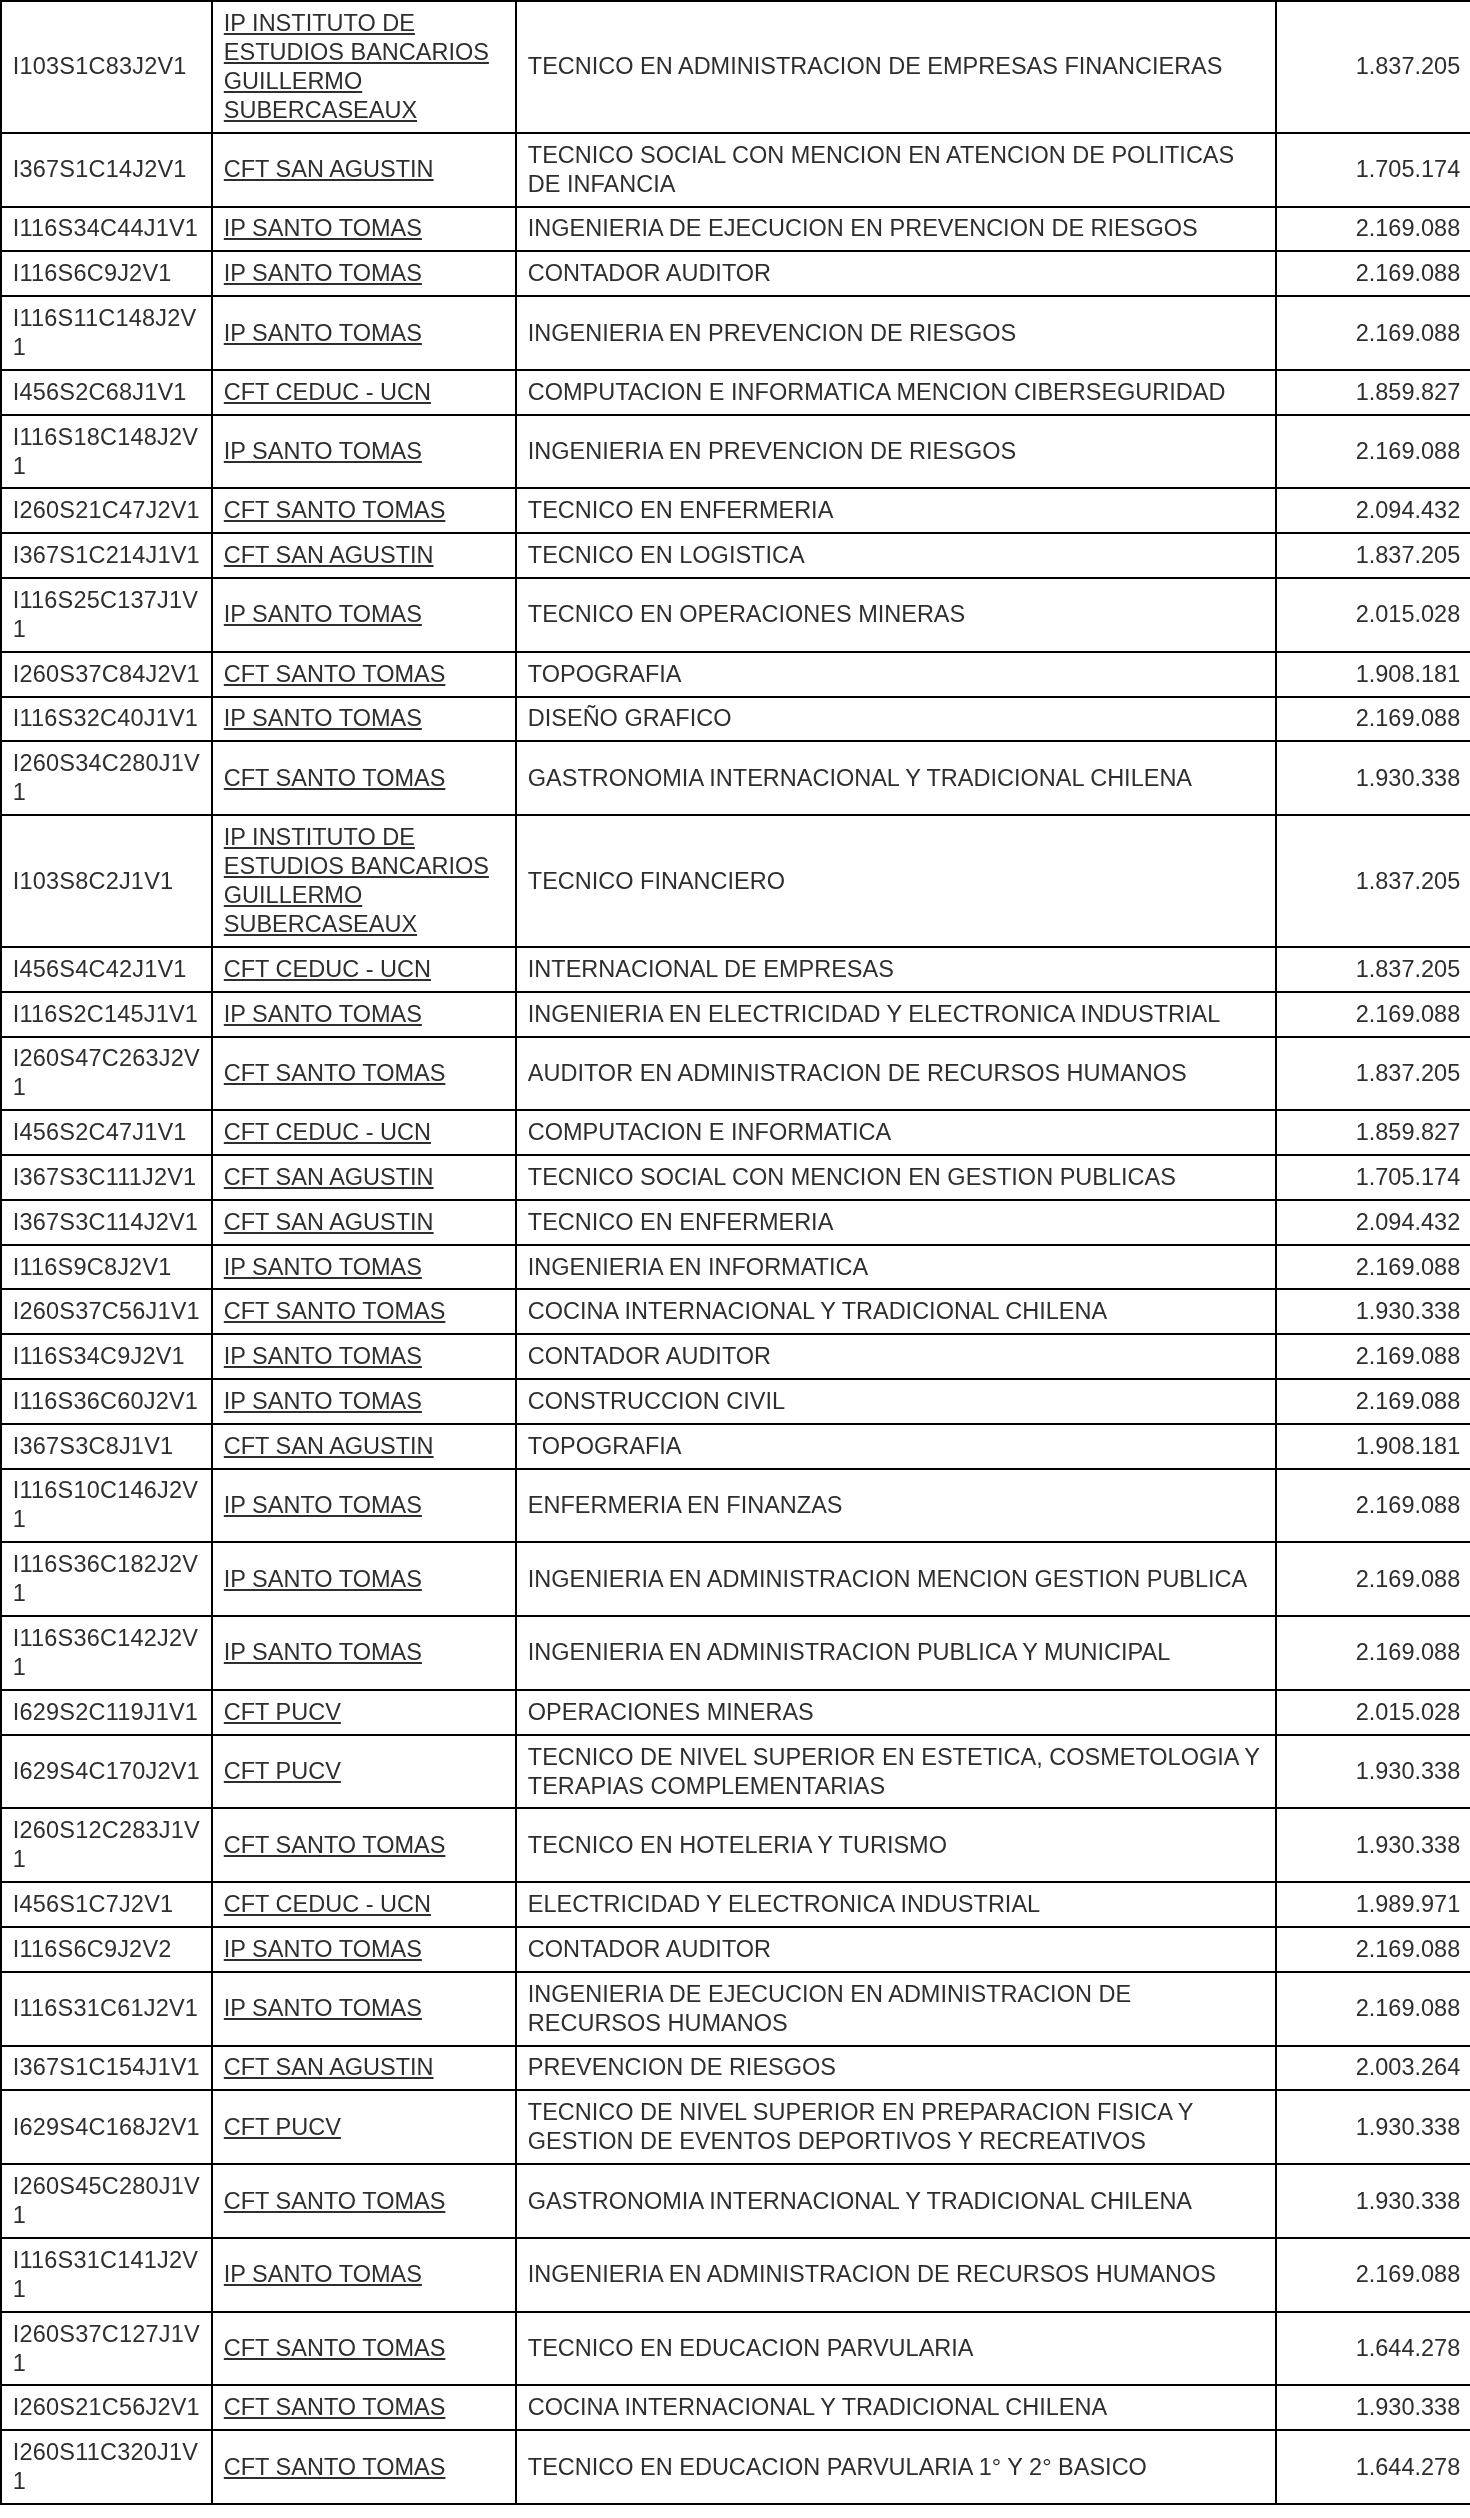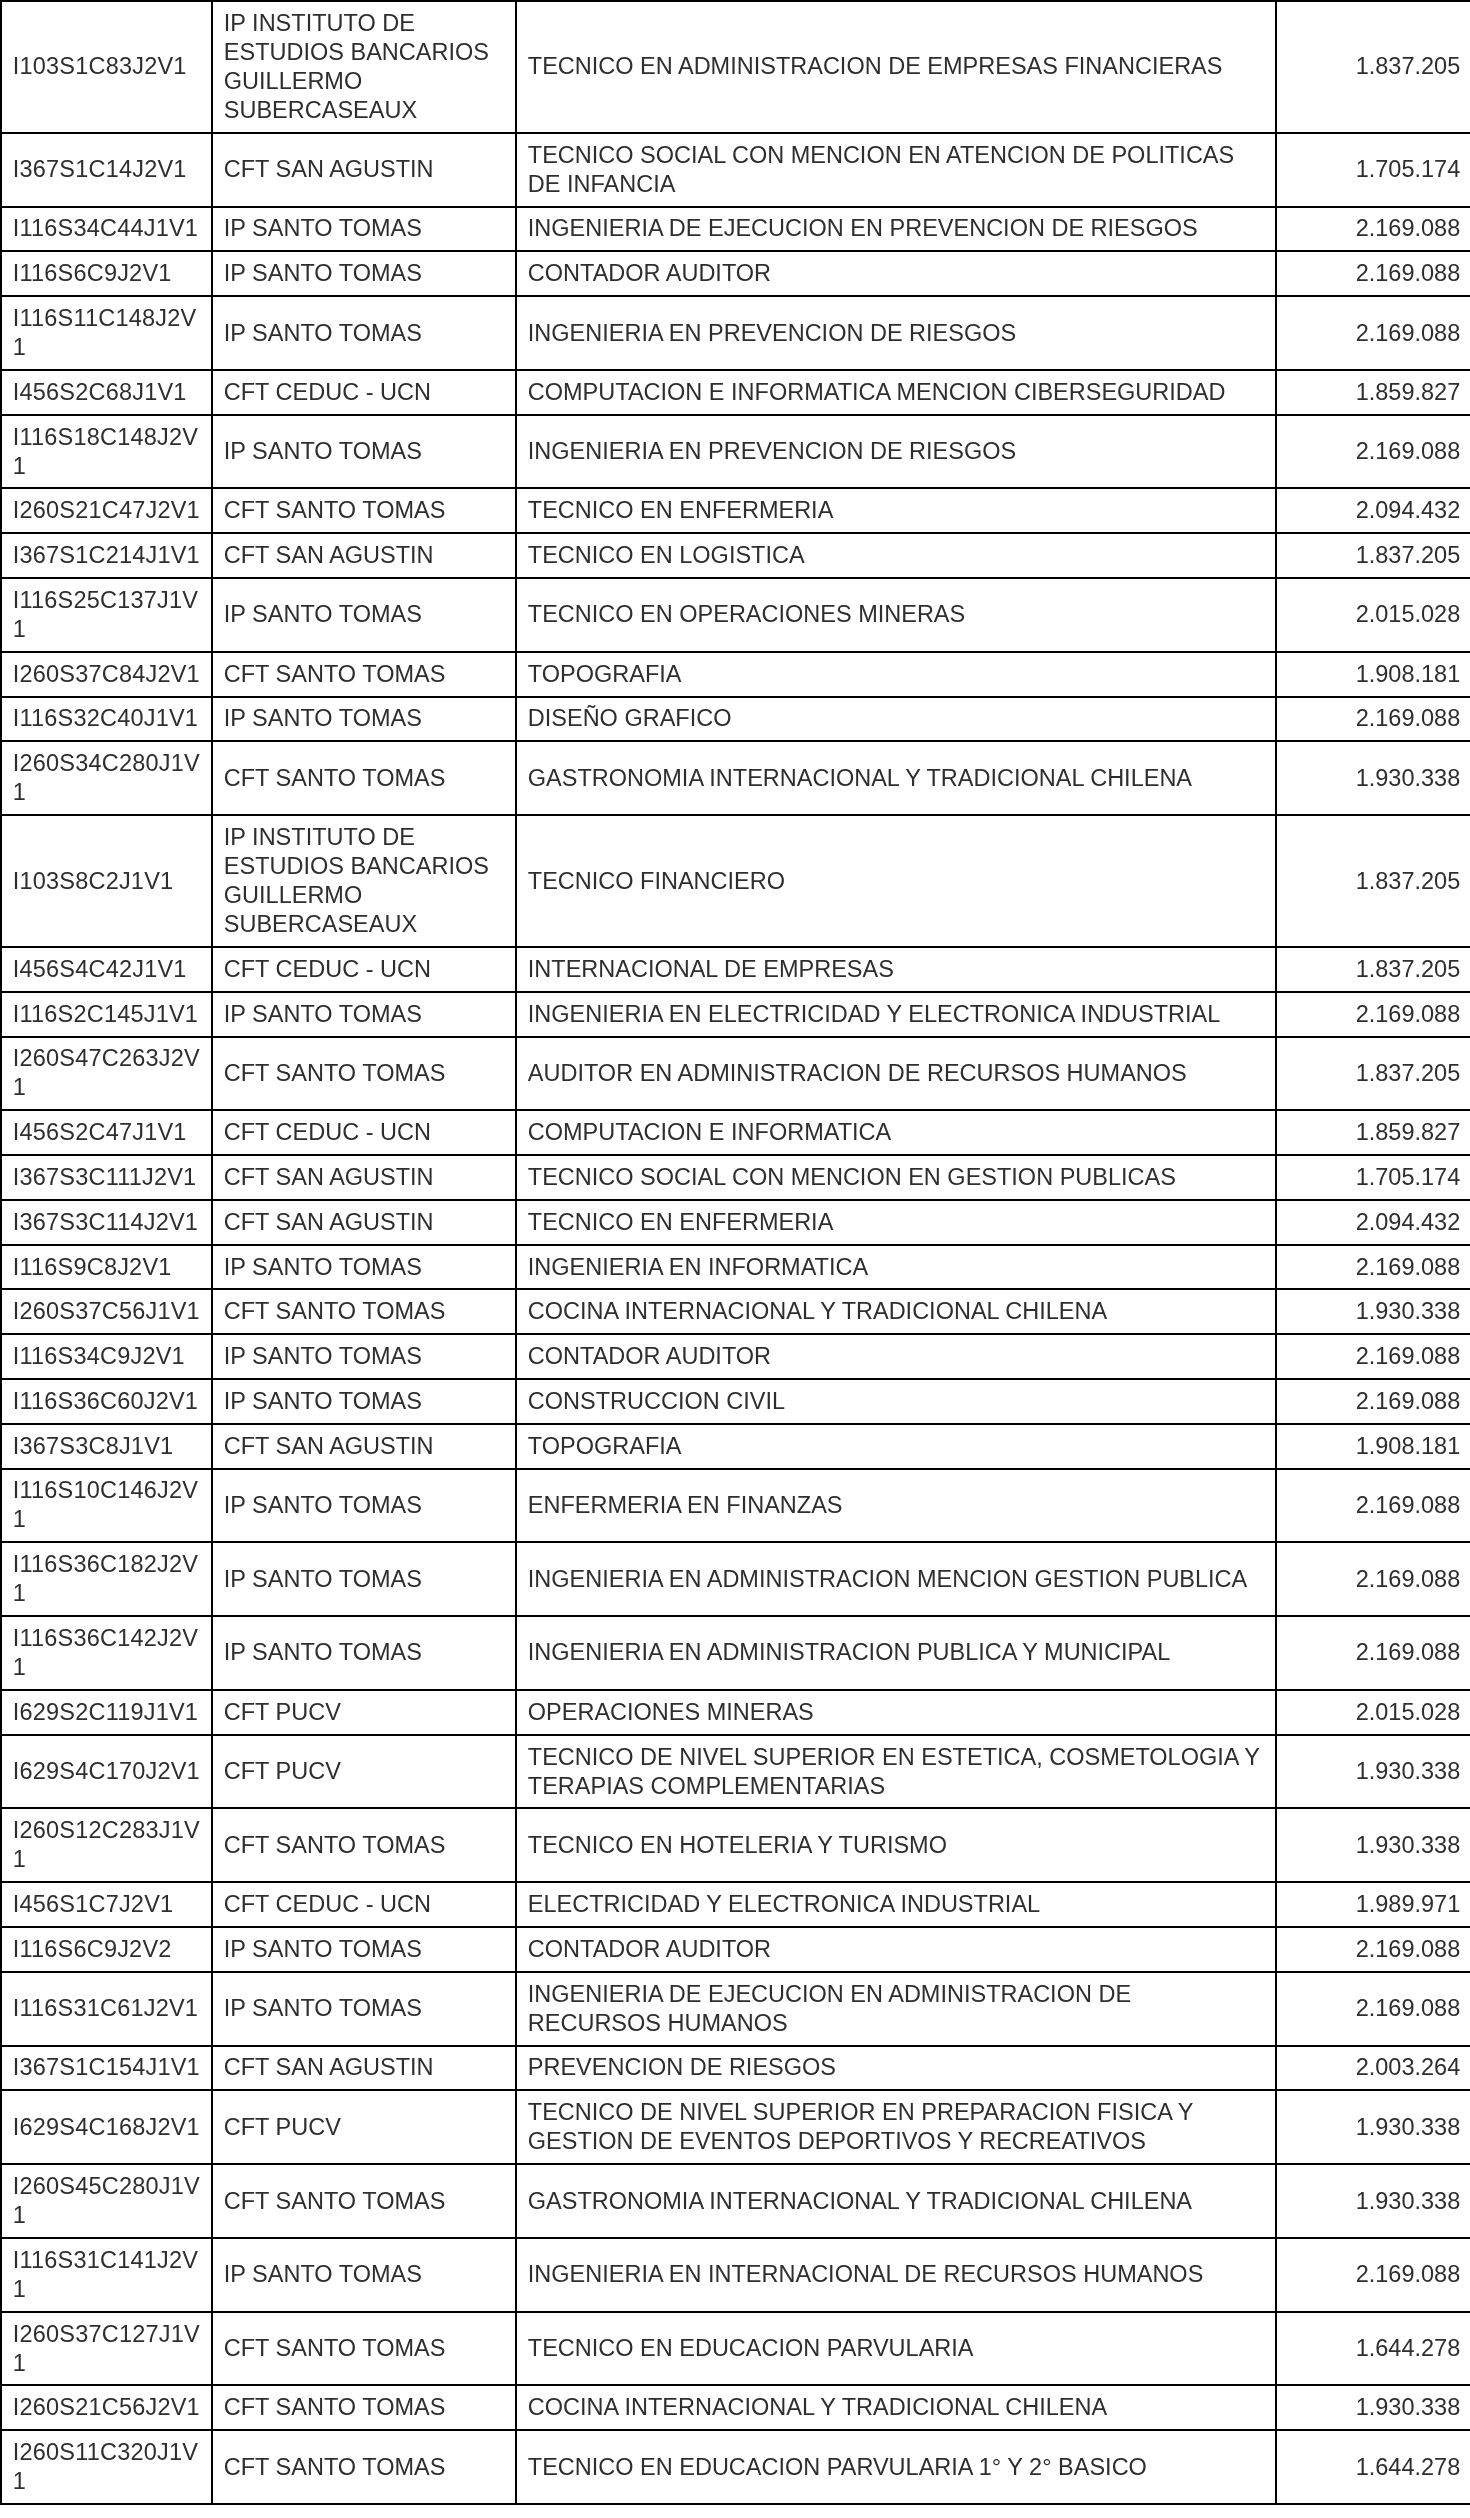--- a/index.html
+++ b/index.html
@@ -32,20 +32,21 @@
     padding: 6.9px 10.8px;
     vertical-align: middle;
     overflow: hidden;
   }
   td.col-code {
     word-break: break-all;
     letter-spacing: 0.2px;
   }
   td.col-institution {
     word-wrap: break-word;
+    text-decoration: underline;
   }
   td.col-program {
     word-wrap: break-word;
     margin-top: 9px;
   }
   td.col-tuition {
     text-align: right;
     white-space: nowrap;
   }
 </style>
@@ -279,21 +280,21 @@
         </tr>
         <tr>
           <td class="col-code">I260S45C280J1V1</td>
           <td class="col-institution">CFT SANTO TOMAS</td>
           <td class="col-program">GASTRONOMIA INTERNACIONAL Y TRADICIONAL CHILENA</td>
           <td class="col-tuition">1.930.338</td>
         </tr>
         <tr>
           <td class="col-code">I116S31C141J2V1</td>
           <td class="col-institution">IP SANTO TOMAS</td>
-          <td class="col-program">INGENIERIA EN INTERNACIONAL DE RECURSOS HUMANOS</td>
+          <td class="col-program">INGENIERIA EN ADMINISTRACION DE RECURSOS HUMANOS</td>
           <td class="col-tuition">2.169.088</td>
         </tr>
         <tr>
           <td class="col-code">I260S37C127J1V1</td>
           <td class="col-institution">CFT SANTO TOMAS</td>
           <td class="col-program">TECNICO EN EDUCACION PARVULARIA</td>
           <td class="col-tuition">1.644.278</td>
         </tr>
         <tr>
           <td class="col-code">I260S21C56J2V1</td>

